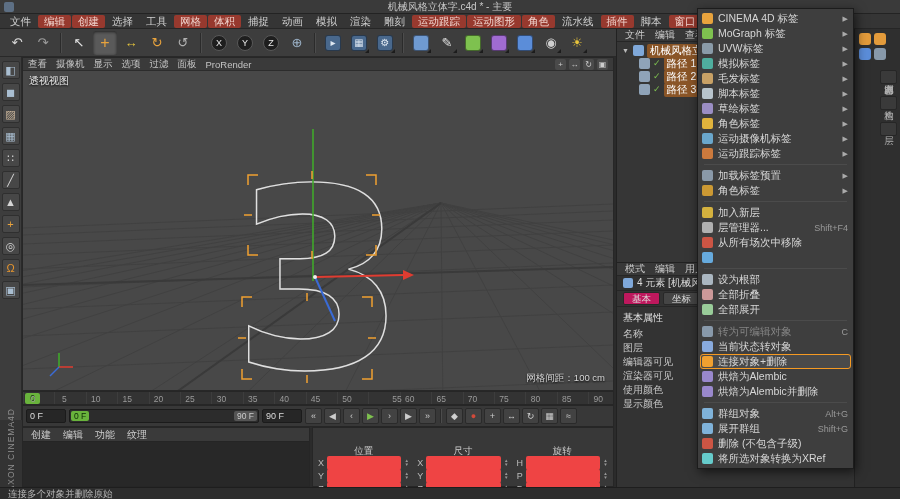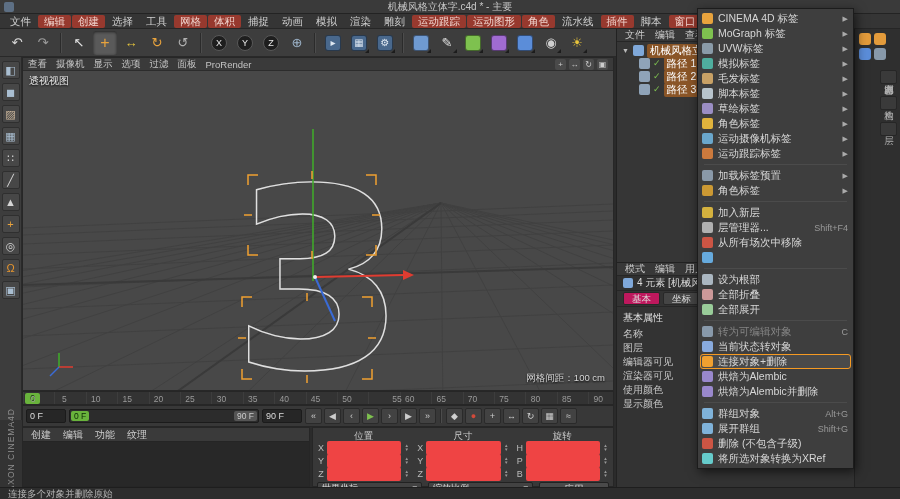--- a/index.html
+++ b/index.html
@@ -74,21 +74,21 @@
   .tr-sep{width:2px;height:14px;border-left:1px solid #2b2b2b;border-right:1px solid #4c4c4c;margin:0 2px;flex:none}
 
   
   #matman{left:22px;top:427px;width:288px;height:60px;background:#2e2e2e;border:1px solid #262626}
   #mat-tabs{height:14px;background:#3a3a3a;border-bottom:1px solid #252525;display:flex;gap:12px;
             padding:0 8px;font-size:10px;color:#ccc;align-items:center}
   #mat-content{height:44px;background:#282828}
 
   
   #coords{left:312px;top:427px;width:302px;height:60px;background:#383838;border:1px solid #262626;
-          padding:2px 4px;display:flex;flex-direction:column}
+          padding:17px 4px;display:flex;flex-direction:column}
   #coords-groups{display:flex;gap:6px;flex:1}
   .cg{flex:1;display:flex;flex-direction:column}
   .cg-title{font-size:9.5px;color:#ccc;text-align:center;height:11px;line-height:11px}
   .cg-row{display:flex;align-items:center;gap:2px;height:12px;margin-top:1px}
   .cg-axis{width:8px;font-size:9px;color:#bbb;text-align:center}
   .cg-field{flex:1;height:11px;background:#262626;border:7px solid #ef4444;border-radius:2px;font-size:11px;
             color:#ddd;padding:0 2px;line-height:10px;overflow:hidden;white-space:nowrap}
   .cg-step{width:7px;display:flex;flex-direction:column;font-size:4.5px;color:#999;line-height:4px;align-items:center}
   #coords-bottom{display:flex;gap:6px;height:13px;margin-top:2px}
   .coord-dd{flex:1;background:#424242;border:1px solid #222;border-radius:2px;font-size:9px;color:#ddd;

